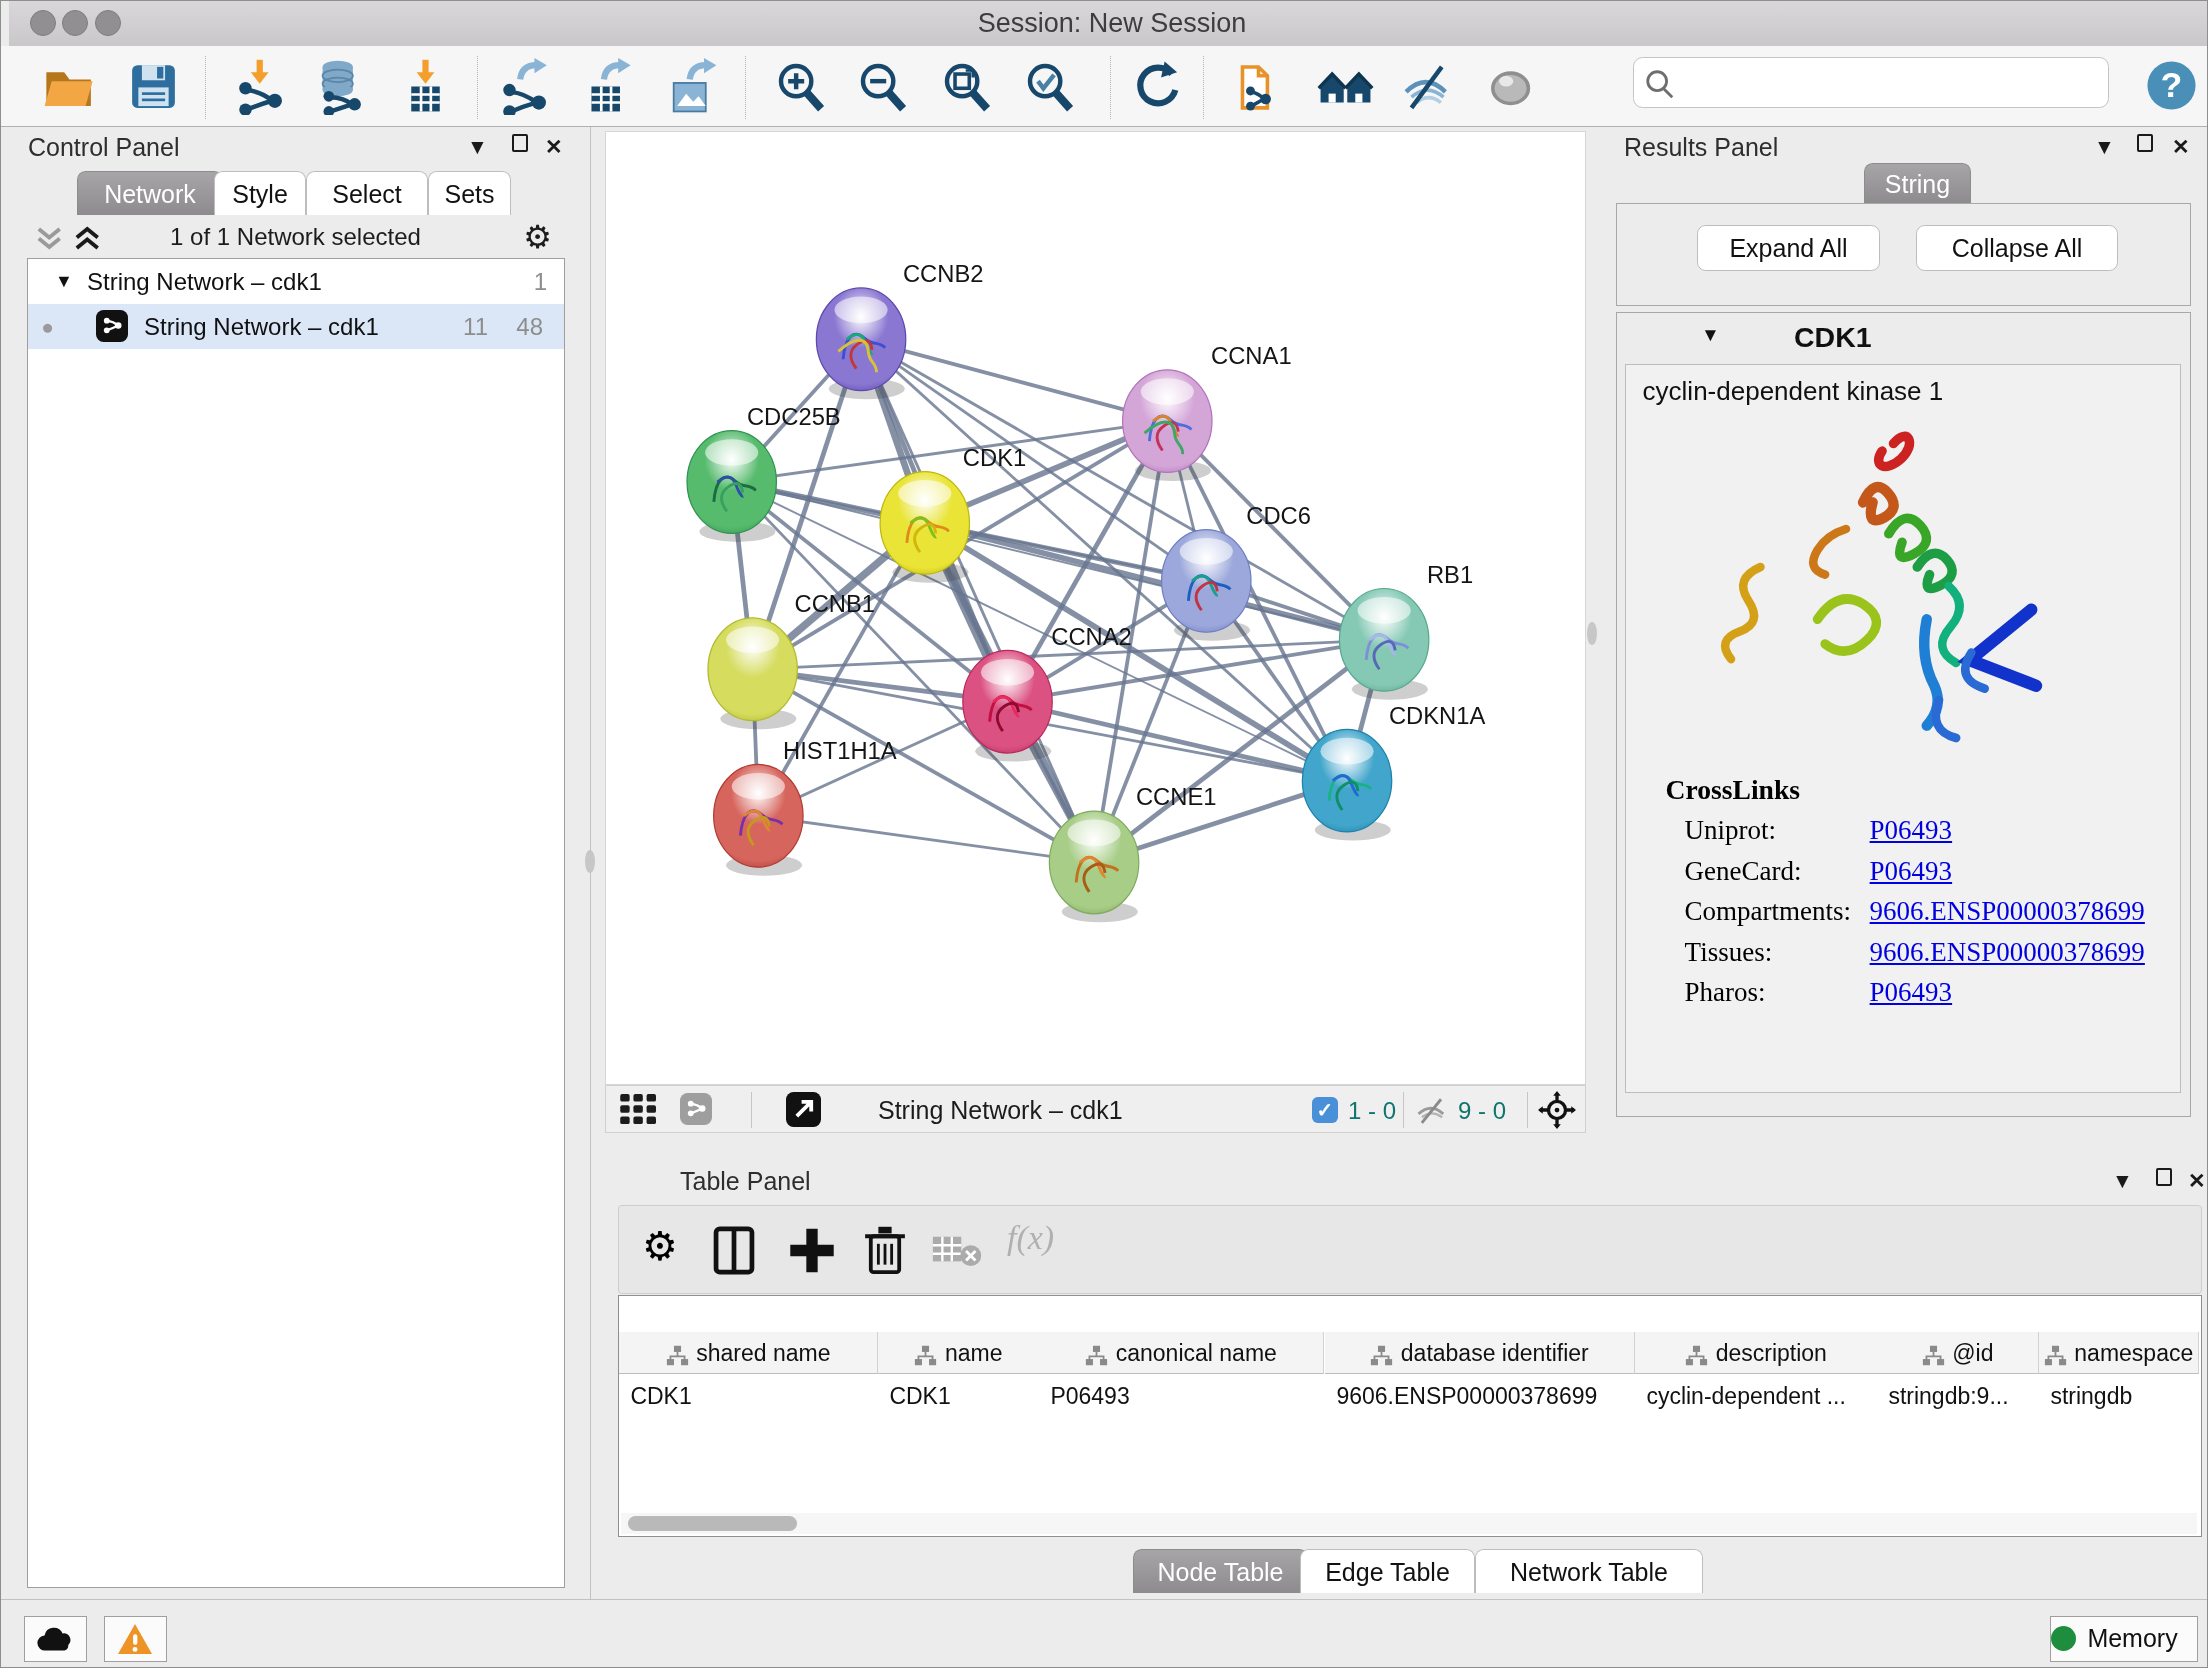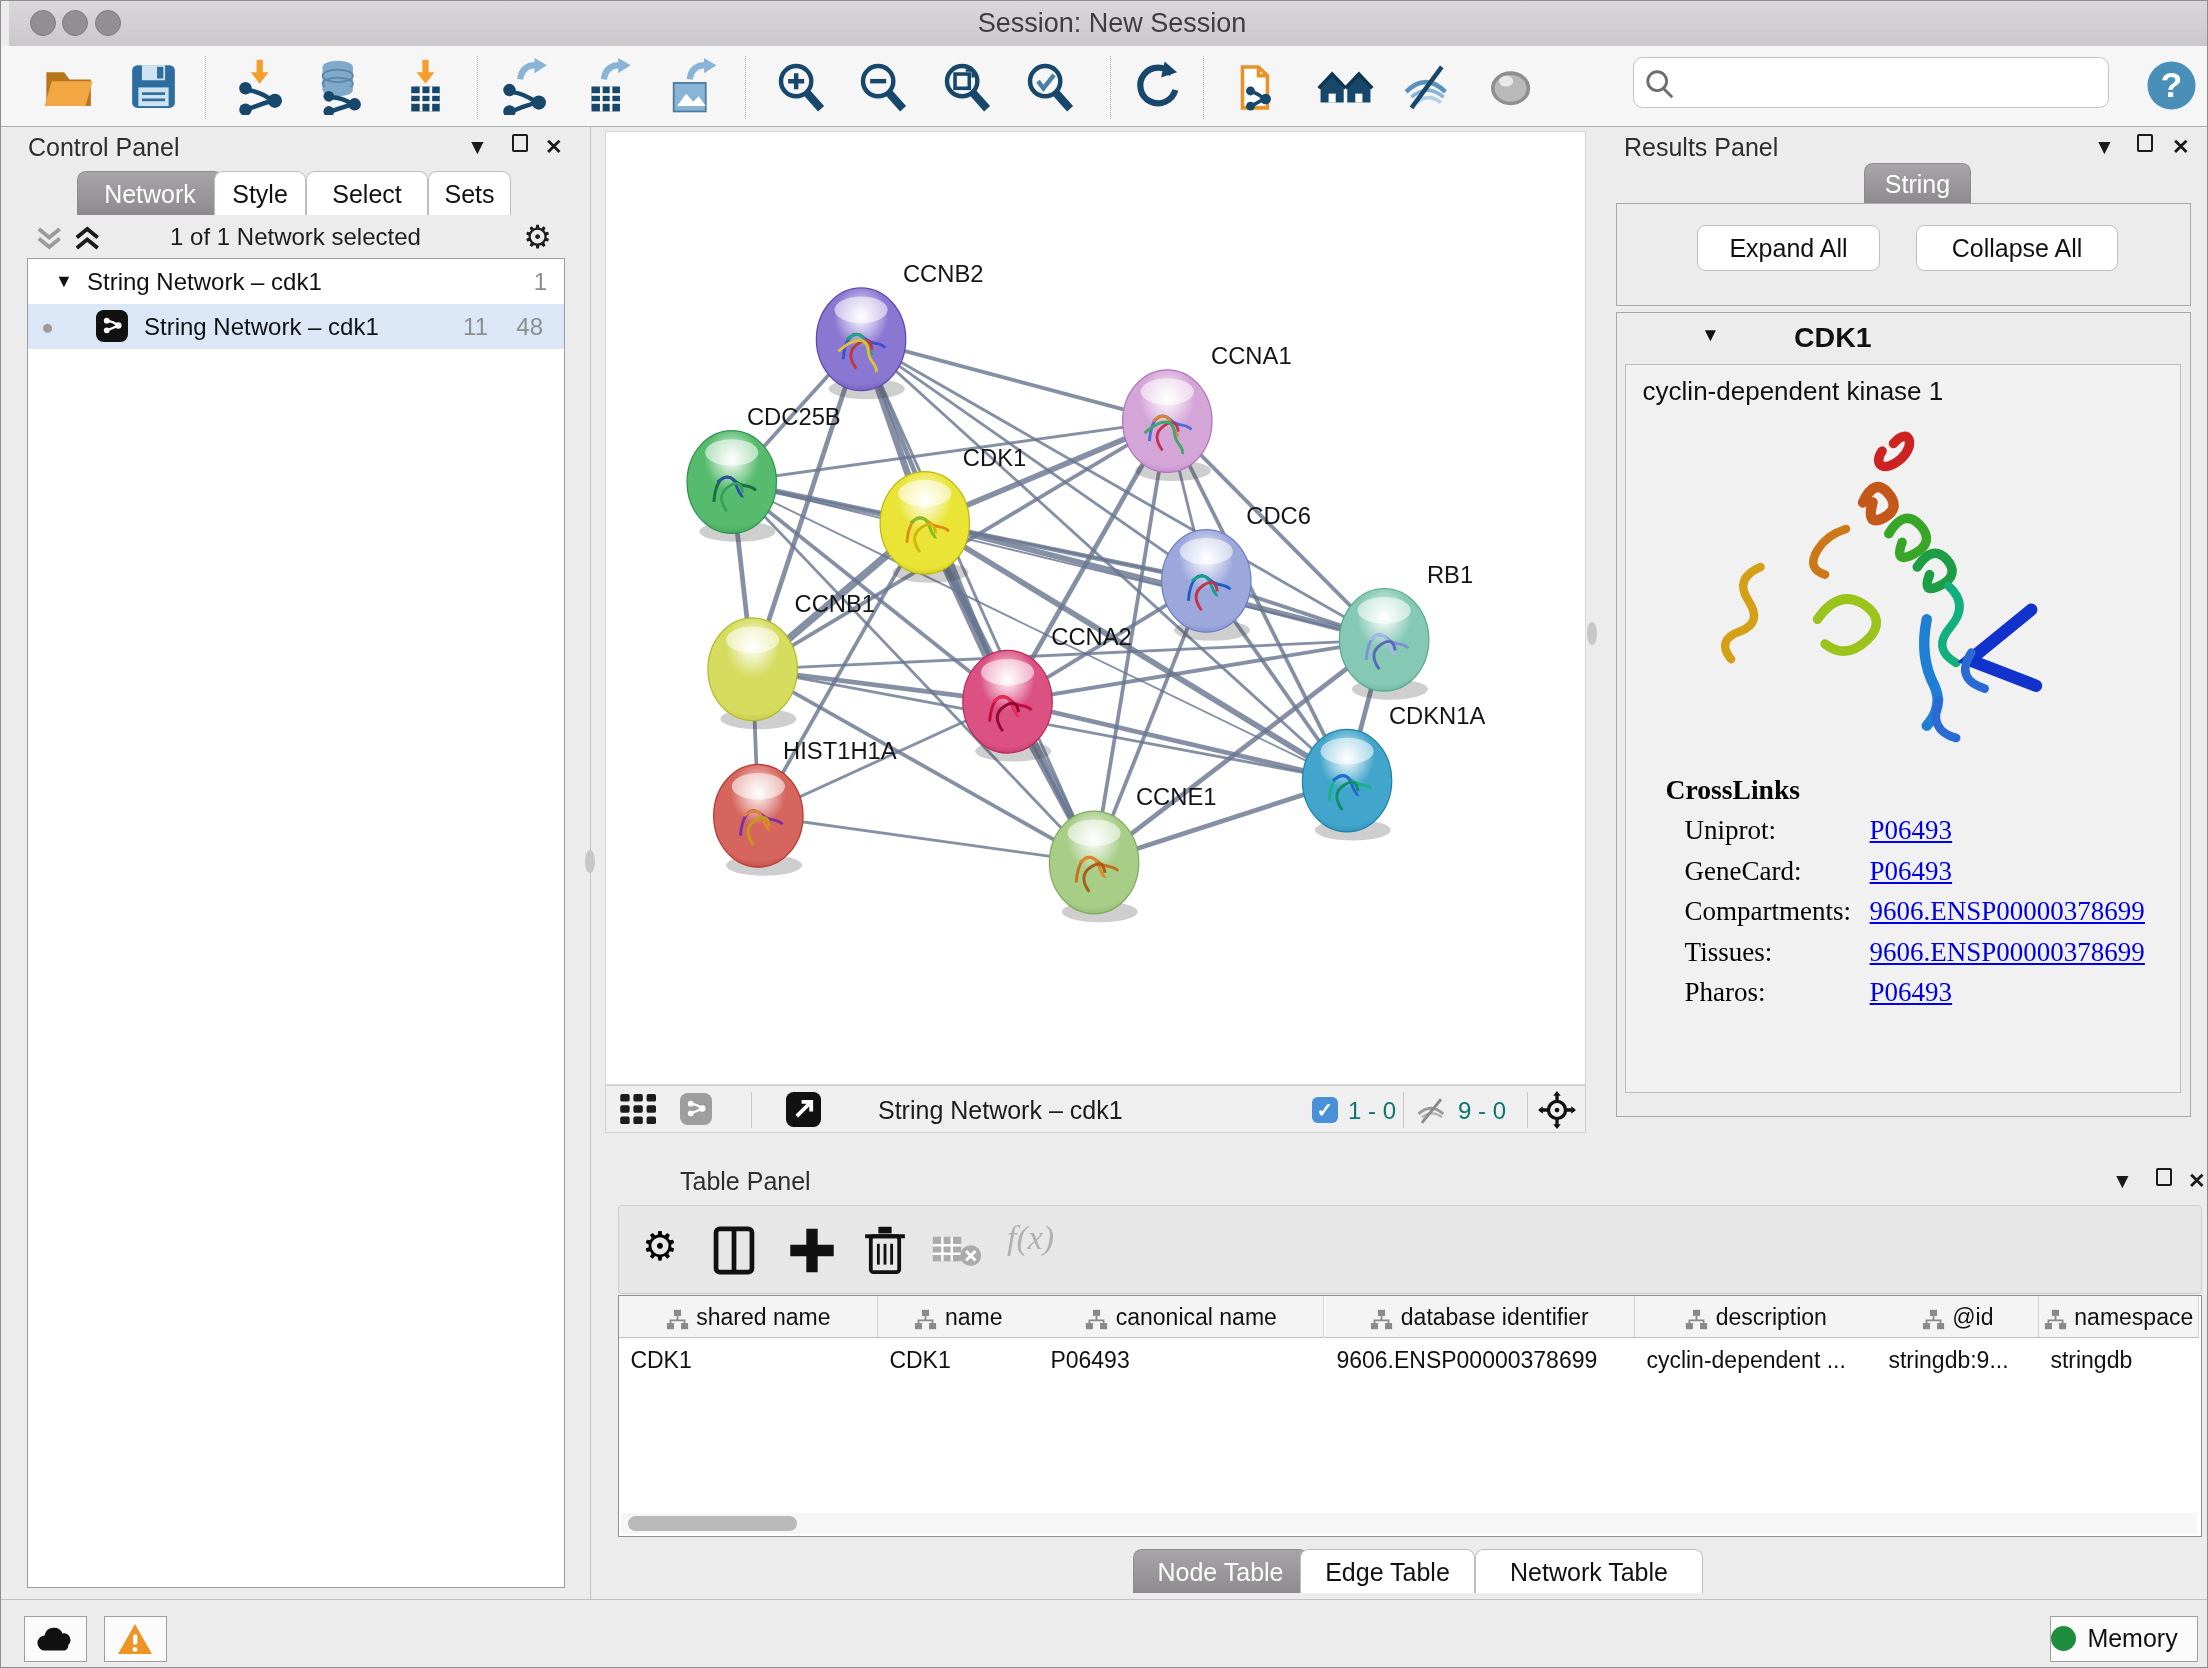--- a/index.html
+++ b/index.html
@@ -50,21 +50,21 @@
   .xl-head{margin:17px 0 3.8px 40px;font-size:27.6px;font-weight:bold;color:#000;}
   .xl-row{margin:9.5px 0 0 59px;font-size:27px;color:#000;}
   .xl-row .lab{display:inline-block;width:185px;}
   .xl-row a{color:#0000e0;text-decoration:underline;cursor:pointer;}
   
   .tp{position:absolute;left:591px;top:1149px;width:1618px;height:449px;background:#ececec;}
   .tp-tools{position:absolute;left:26px;top:55px;width:1584px;height:89px;background:#e7e7e7;border:1px solid #cdcdcd;border-radius:3.8px;}
   .tp-tools .ic{position:absolute;top:17px;cursor:pointer;}
   .fx{font-family:"Liberation Serif",serif;font-style:italic;font-size:34px;color:#b0b0b0;}
   .tbl{position:absolute;left:26px;top:145px;width:1584px;height:242px;background:#fff;border:1.9px solid #8f8f8f;overflow:hidden;}
-  .th,.td{position:absolute;overflow:hidden;white-space:nowrap;font-size:23px;color:#111;}
+  .th,.td{position:absolute;overflow:hidden;white-space:nowrap;font-size:23px;color:#111;margin-top:36px;}
   .th{height:42px;background:#f4f4f4;border-right:1px solid #d2d2d2;border-bottom:1.9px solid #bdbdbd;line-height:42px;text-align:center;}
   .td{height:40px;top:44px;line-height:40px;padding-left:11.4px;}
   .hscroll{position:absolute;left:1.9px;bottom:1.9px;width:1576px;height:21px;background:#f6f6f6;}
   .hthumb{position:absolute;left:7.6px;top:2.9px;width:169px;height:15px;background:#b9b9b9;border-radius:7.6px;}
   
   .statusbar{position:absolute;left:0;top:1598px;width:100%;height:70px;background:#ececec;border-top:1px solid #c2c2c2;}
   .sb-btn{position:absolute;top:16px;height:46px;background:#fbfbfb;border:1.9px solid #9f9f9f;cursor:pointer;}
   .mem-dot{display:inline-block;width:25px;height:25px;border-radius:50%;background:#1e8e3e;vertical-align:-3.8px;margin-right:11.4px;}
   text.nlabel{font-size:25px;fill:#141414;font-family:"Liberation Sans",sans-serif;}
 </style>

